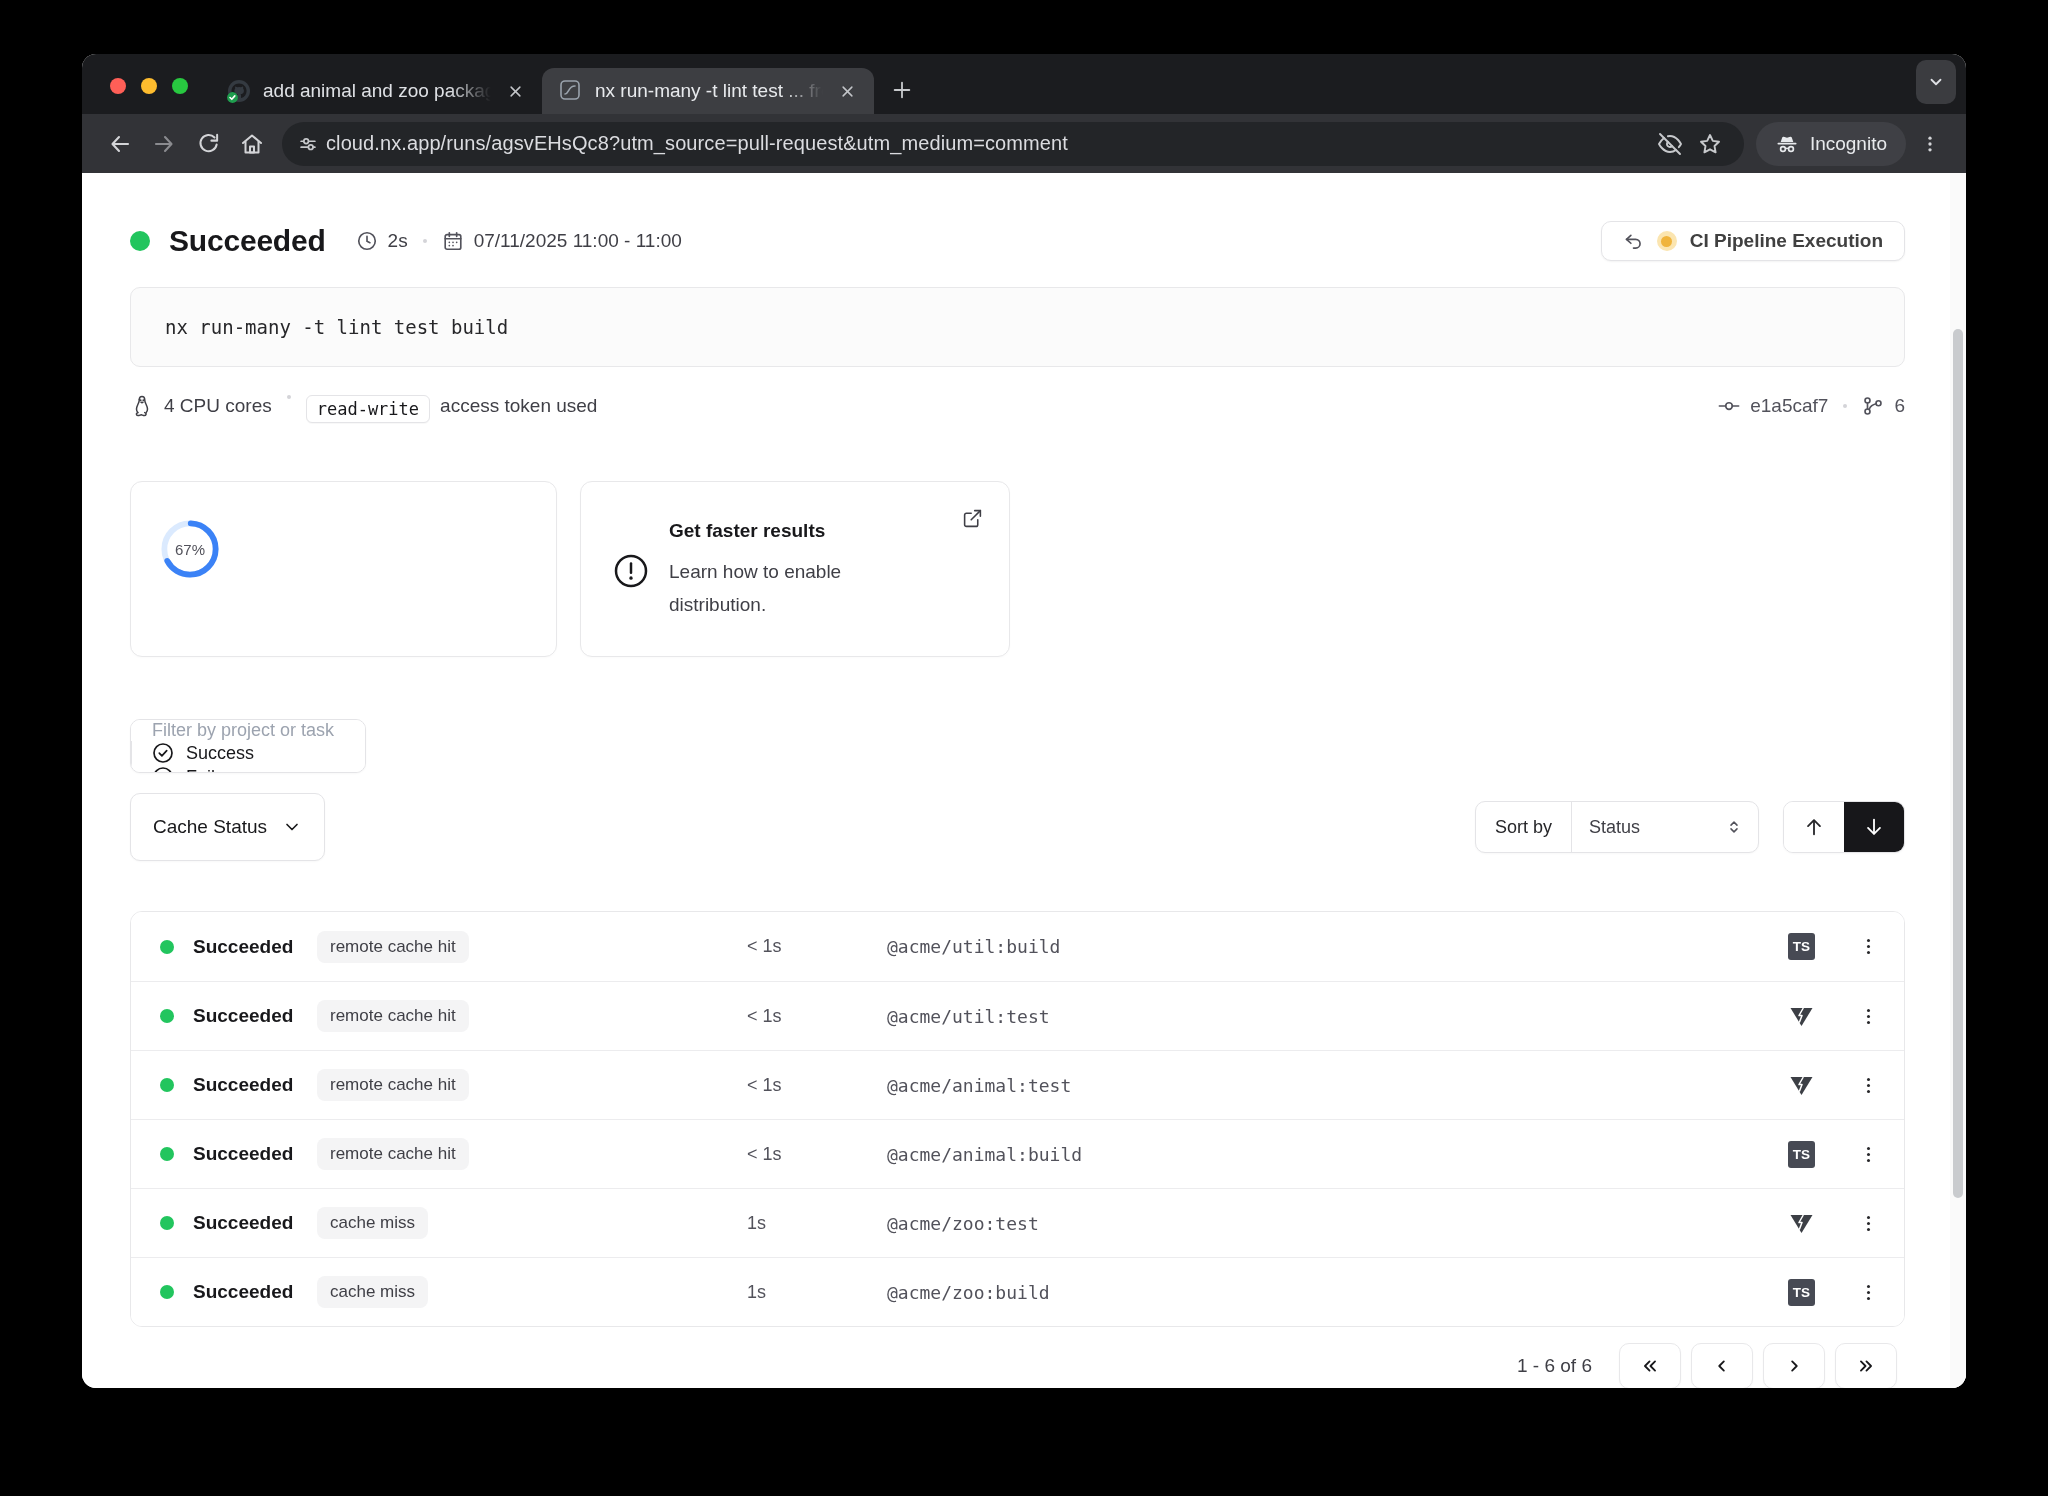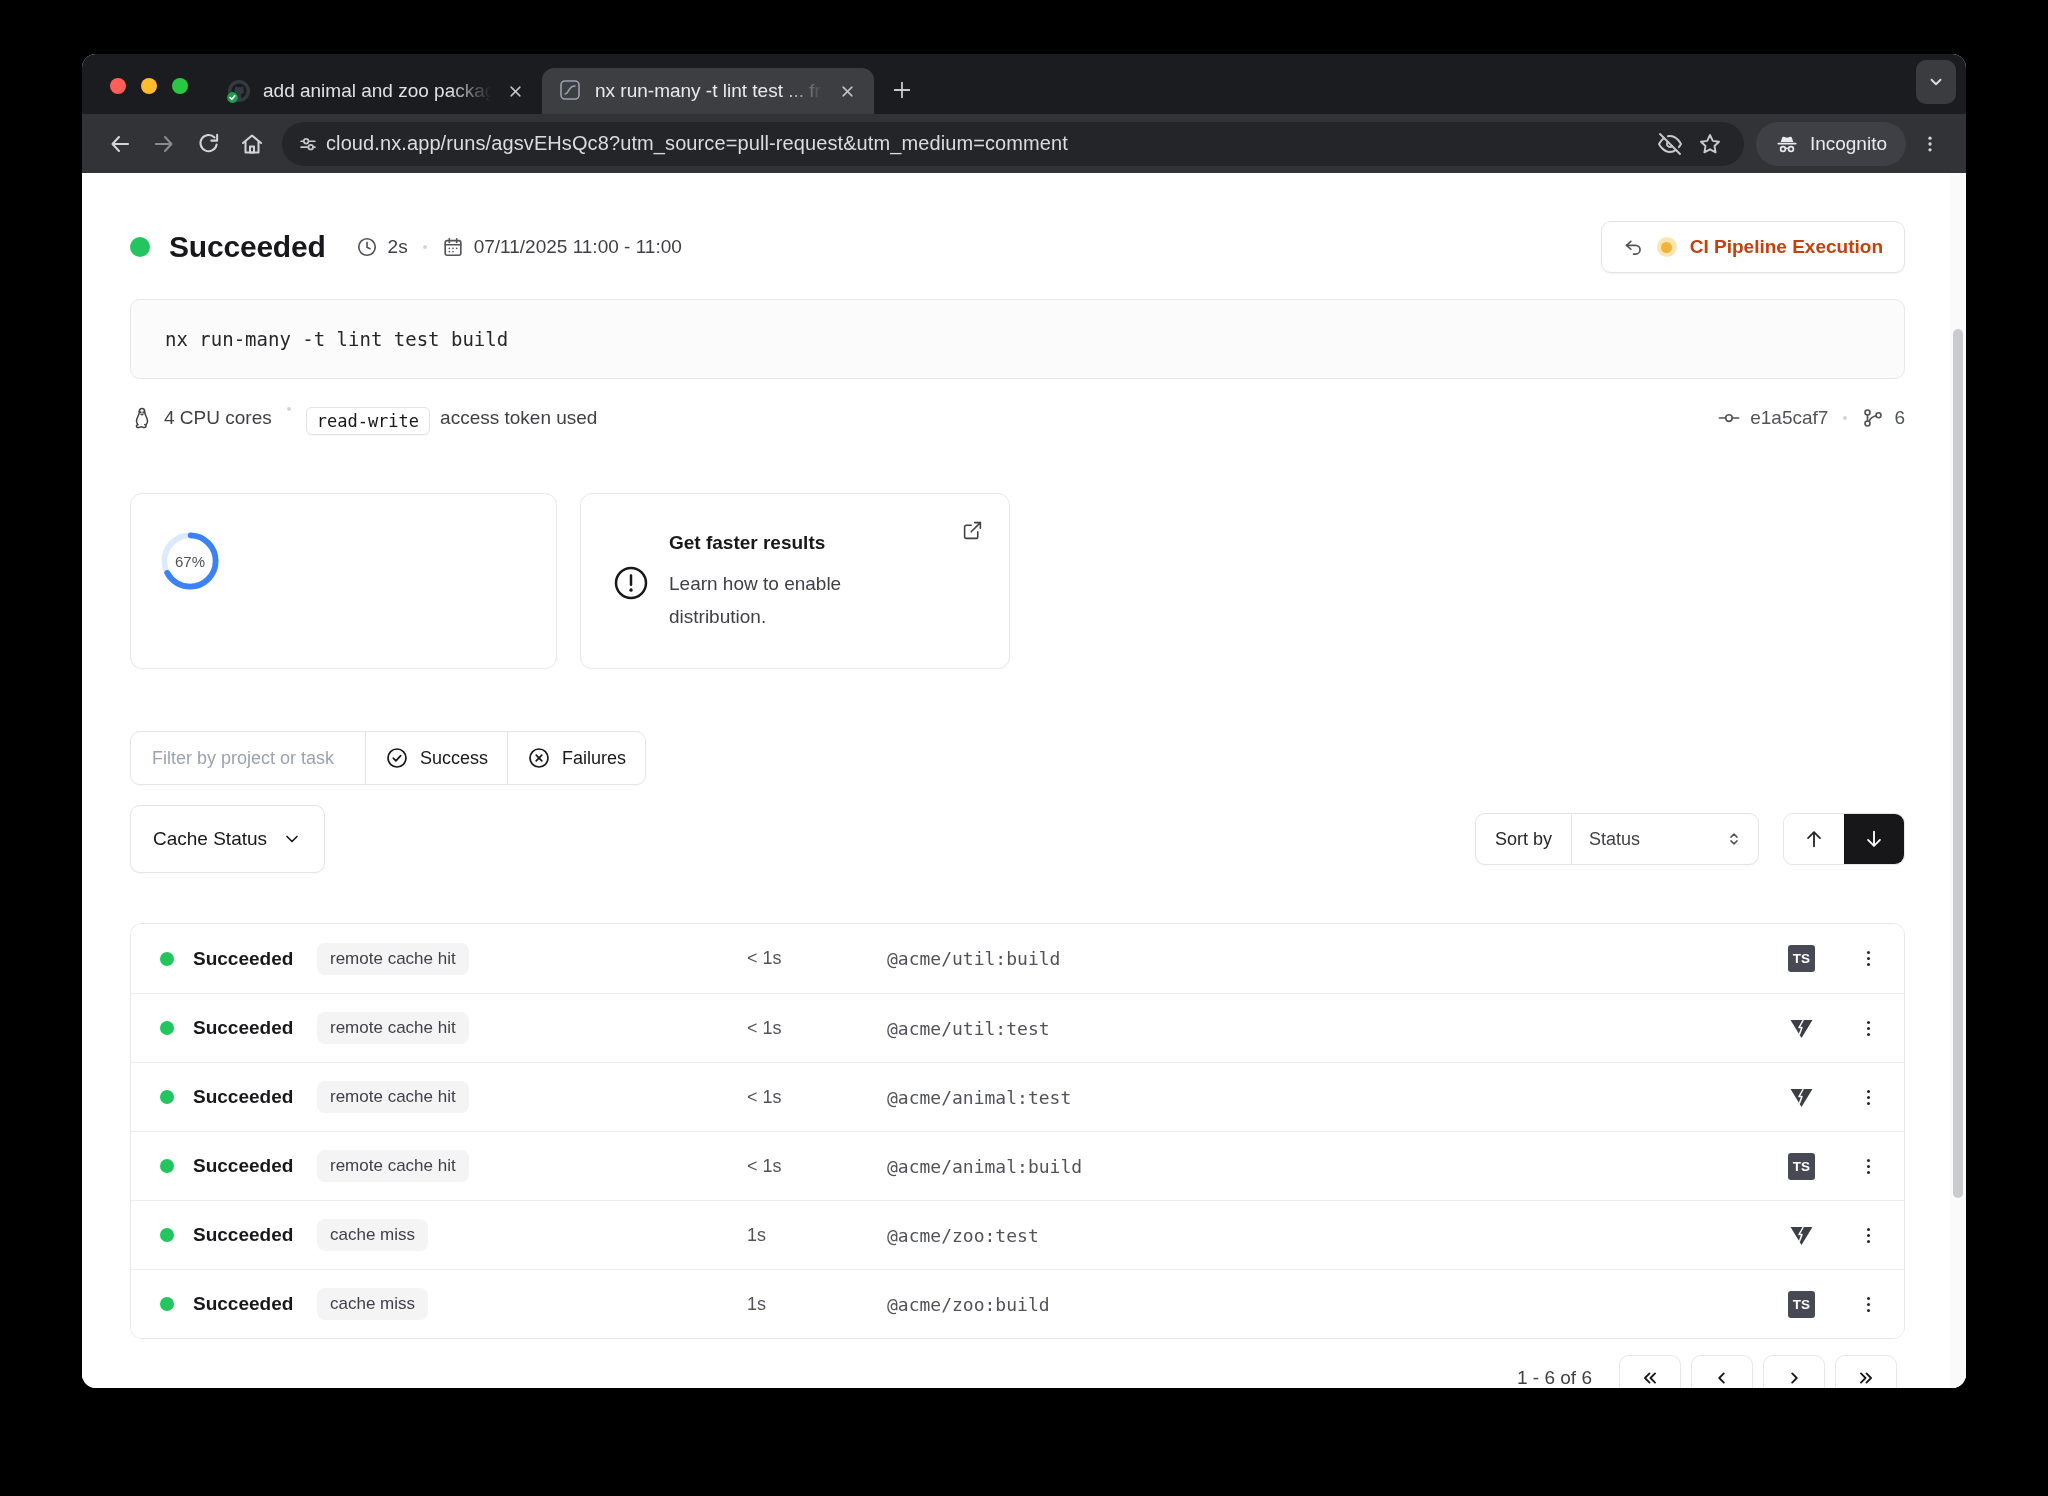--- a/index.html
+++ b/index.html
@@ -45,22 +45,22 @@
   .scroll-track { position:absolute; right:0; top:0; bottom:0; width:16px; background:#fafafa; }
   .scroll-thumb { position:absolute; right:3px; top:156px; width:10px; height:869px; border-radius:5px; background:#c9cbce; }
   .wrap { padding:0 61px 0 48px; }
 
   .runhead { margin-top:48px; display:flex; align-items:center; }
   .statusdot { width:20px; height:20px; border-radius:50%; background:#22c55e; margin-right:19px; flex:none; }
   .h1 { font-size:30px; font-weight:700; letter-spacing:-.2px; }
   .runmeta { margin-left:30px; display:flex; align-items:center; gap:10px; color:#3f3f46; font-size:19px; }
   .sep-dot { width:4px; height:4px; border-radius:50%; background:#d4d4d8; margin:0 5px; }
   .icn { color:#52525b; }
-  .pipeline-btn { margin-left:auto; height:52px; border:1px solid #e4e4e7; border-radius:10px; background:#fff;
-    display:flex; align-items:center; gap:13px; padding:0 21px; font-size:19px; font-weight:600; color:#c2410c;
+  .pipeline-btn { margin-left:auto; height:40px; border:1px solid #e4e4e7; border-radius:10px; background:#fff;
+    display:flex; align-items:center; gap:13px; padding:0 21px; font-size:19px; font-weight:600; color:#404040;
     box-shadow:0 1px 2px rgba(0,0,0,.05); }
   .warn-dot { width:20px; height:20px; border-radius:50%; background:#fbe5b0; display:grid; place-items:center; }
   .warn-dot i { width:11px; height:11px; border-radius:50%; background:#f0b43c; display:block; }
 
   .cmdbox { margin-top:26px; height:80px; border:1px solid #e8e8ea; background:#fbfbfb; border-radius:10px;
     display:flex; align-items:center; padding:0 34px; font-size:19px; color:#27272a; }
 
   .metarow { margin-top:28px; display:flex; align-items:flex-start; color:#3f3f46; font-size:19px; gap:10px; }
   .token-pill { border:1px solid #e4e4e7; border-radius:6px; background:#fff; padding:3px 10px; font-size:17px;
     color:#18181b; box-shadow:0 1px 1px rgba(0,0,0,.03); }
@@ -72,21 +72,21 @@
   .card1 { width:427px; display:flex; gap:22px; }
   .card2 { width:430px; display:flex; gap:18px; }
   .card-title { font-size:19px; font-weight:600; margin-bottom:13px; }
   .card-body { font-size:19px; color:#3f3f46; line-height:33px; }
   .donut-wrap { position:relative; width:58px; height:58px; flex:none; }
   .donut-label { position:absolute; inset:0; display:grid; place-items:center; font-size:15px; color:#52525b; }
   .ext-ic { position:absolute; top:26px; right:26px; color:#3f3f46; }
   .info-ic { flex:none; color:#18181b; margin-top:31px; }
 
   .filterbar { margin-top:62px; display:inline-flex; height:54px; border:1px solid #e4e4e7; border-radius:10px;
-    overflow:hidden; box-shadow:0 1px 2px rgba(0,0,0,.03); background:#fff; }
+    overflow:hidden; box-shadow:0 1px 2px rgba(0,0,0,.03); background:#fff;flex-direction:column; }
   .filter-input { width:234px; border:none; outline:none; padding:0 21px; font-size:18px; color:#18181b;
     font-family:"Liberation Sans",sans-serif; }
   .filter-input::placeholder { color:#9ca3af; }
   .fseg { display:flex; align-items:center; gap:11px; padding:0 19px; font-size:18px; color:#18181b;
     border-left:1px solid #e4e4e7; background:#fff; }
 
   .controls { margin-top:20px; display:flex; align-items:center; }
   .dd-btn { height:68px; border:1px solid #e4e4e7; border-radius:10px; background:#fff; display:flex; align-items:center;
     gap:15px; padding:0 22px; font-size:19px; color:#18181b; box-shadow:0 1px 2px rgba(0,0,0,.03); }
   .ctl-right { margin-left:auto; display:flex; gap:24px; }

